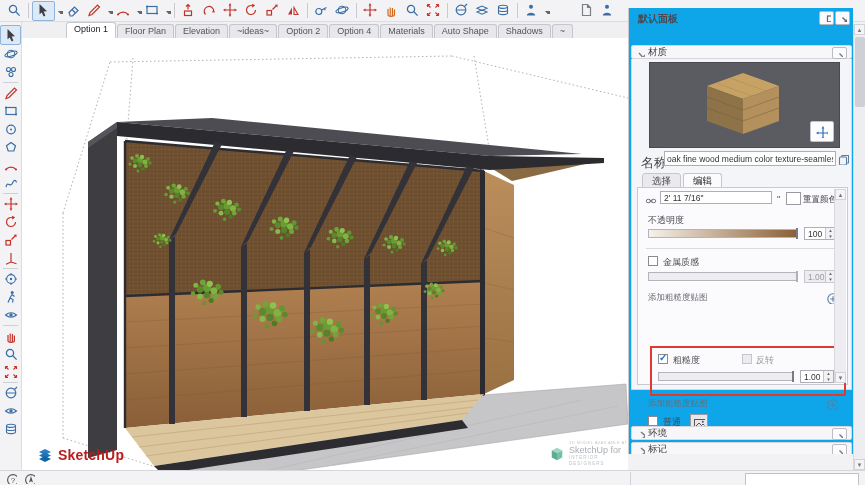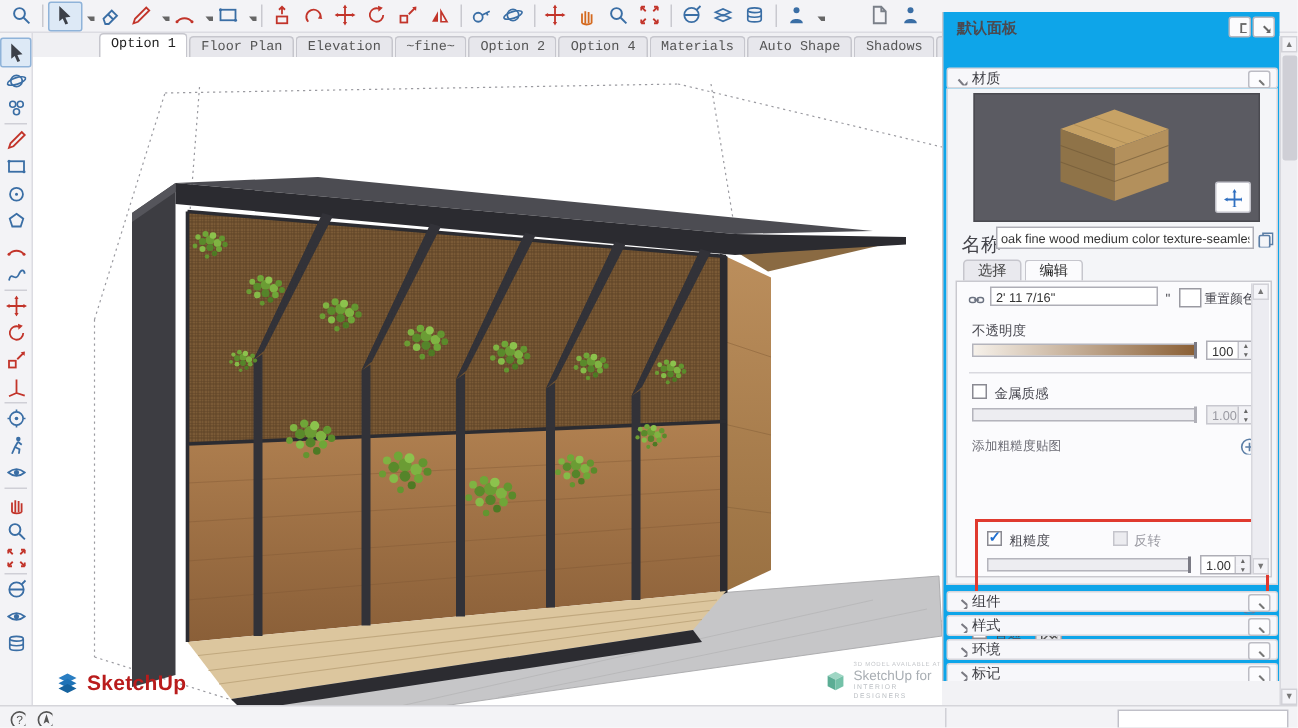--- a/index.html
+++ b/index.html
@@ -19,21 +19,21 @@
   .t-gap{width:26px;flex:0 0 auto;}
   
   #lefttools{left:0;top:22px;width:22px;height:448px;background:#f3f3f6;border-right:1px solid #dcdce2;
              display:flex;flex-direction:column;align-items:center;padding-top:3px;box-sizing:border-box;}
   .l-ico{width:19px;height:18px;display:flex;align-items:center;justify-content:center;flex:0 0 auto;}
   .l-ico svg{width:14px;height:14px;}
   .l-sep{width:15px;height:1px;background:#cfcfd6;margin:1px 0;flex:0 0 auto;}
   
   #tabsrow{left:22px;top:22px;width:606px;height:16px;background:#f0f0f3;display:flex;align-items:flex-end;padding-left:44px;box-sizing:border-box;}
   .stab{font-size:9px;color:#555;background:#e7e7ec;border:1px solid #c6c6cd;border-bottom:none;
-        padding:2px 7px 2px 7px;margin-right:1px;border-radius:3px 3px 0 0;line-height:9px;white-space:nowrap;font-family:Liberation Mono, monospace;}
+        padding:2px 7px 2px 7px;margin-right:1px;border-radius:3px 3px 0 0;line-height:9px;white-space:nowrap;}
   .stab.active{background:#ffffff;color:#222;height:11px;}
   
   #viewport{left:22px;top:38px;width:606px;height:432px;background:#ffffff;overflow:hidden;}
   #model{position:absolute;left:0;top:0;}
   #sulogo{left:14px;top:408px;display:flex;align-items:center;gap:4px;}
   #sulogo .lt{font-size:14px;font-weight:bold;color:#b91c1c;letter-spacing:.2px;}
   #wmark{left:528px;top:402px;display:flex;align-items:center;gap:5px;opacity:.85;}
   #wmark .w1{font-size:4px;color:#b9bcc0;letter-spacing:.5px;line-height:5px;}
   #wmark .w2{font-size:9px;color:#9aa0a6;line-height:10px;}
   #wmark .w3{font-size:4.5px;color:#b0b5ba;letter-spacing:1px;line-height:6px;}
@@ -550,21 +550,21 @@
       <svg>
         <use href="#s-stack"></use>
       </svg>
     </div>
 </div>
 
 <div id="tabsrow" class="abs">
   <div class="stab active">Option 1</div>
   <div class="stab">Floor Plan</div>
   <div class="stab">Elevation</div>
-  <div class="stab">~fine~</div>
+  <div class="stab">~ideas~</div>
   <div class="stab">Option 2</div>
   <div class="stab">Option 4</div>
   <div class="stab">Materials</div>
   <div class="stab">Auto Shape</div>
   <div class="stab">Shadows</div>
   <div class="stab">~</div>
 </div>
 
 <div id="viewport" class="abs">
   <svg id="model" width="606" height="432" viewBox="0 0 606 432">
@@ -800,46 +800,20 @@
           </svg>
         </span>
 
       <div id="editscroll">
         <div class="sarr" style="top:0;">▲</div>
         <div class="sarr" style="bottom:0;top:auto;">▼</div>
       </div>
     </div>
   </div>
 
-  <div class="secrow" style="top:386px;">
-    <span class="chev">
-        <svg>
-          <use href="#s-chevr"></use>
-        </svg>
-      </span>
-    <span class="slbl">组件</span>
-    <span class="xbtn">
-        <svg>
-          <use href="#s-x"></use>
-        </svg>
-      </span>
-  </div>
-  <div class="secrow" style="top:402px;">
-    <span class="chev">
-        <svg>
-          <use href="#s-chevr"></use>
-        </svg>
-      </span>
-    <span class="slbl">样式</span>
-    <span class="xbtn">
-        <svg>
-          <use href="#s-x"></use>
-        </svg>
-      </span>
-  </div>
   <div class="secrow" style="top:418px;">
     <span class="chev">
         <svg>
           <use href="#s-chevr"></use>
         </svg>
       </span>
     <span class="slbl">环境</span>
     <span class="xbtn">
         <svg>
           <use href="#s-x"></use>

